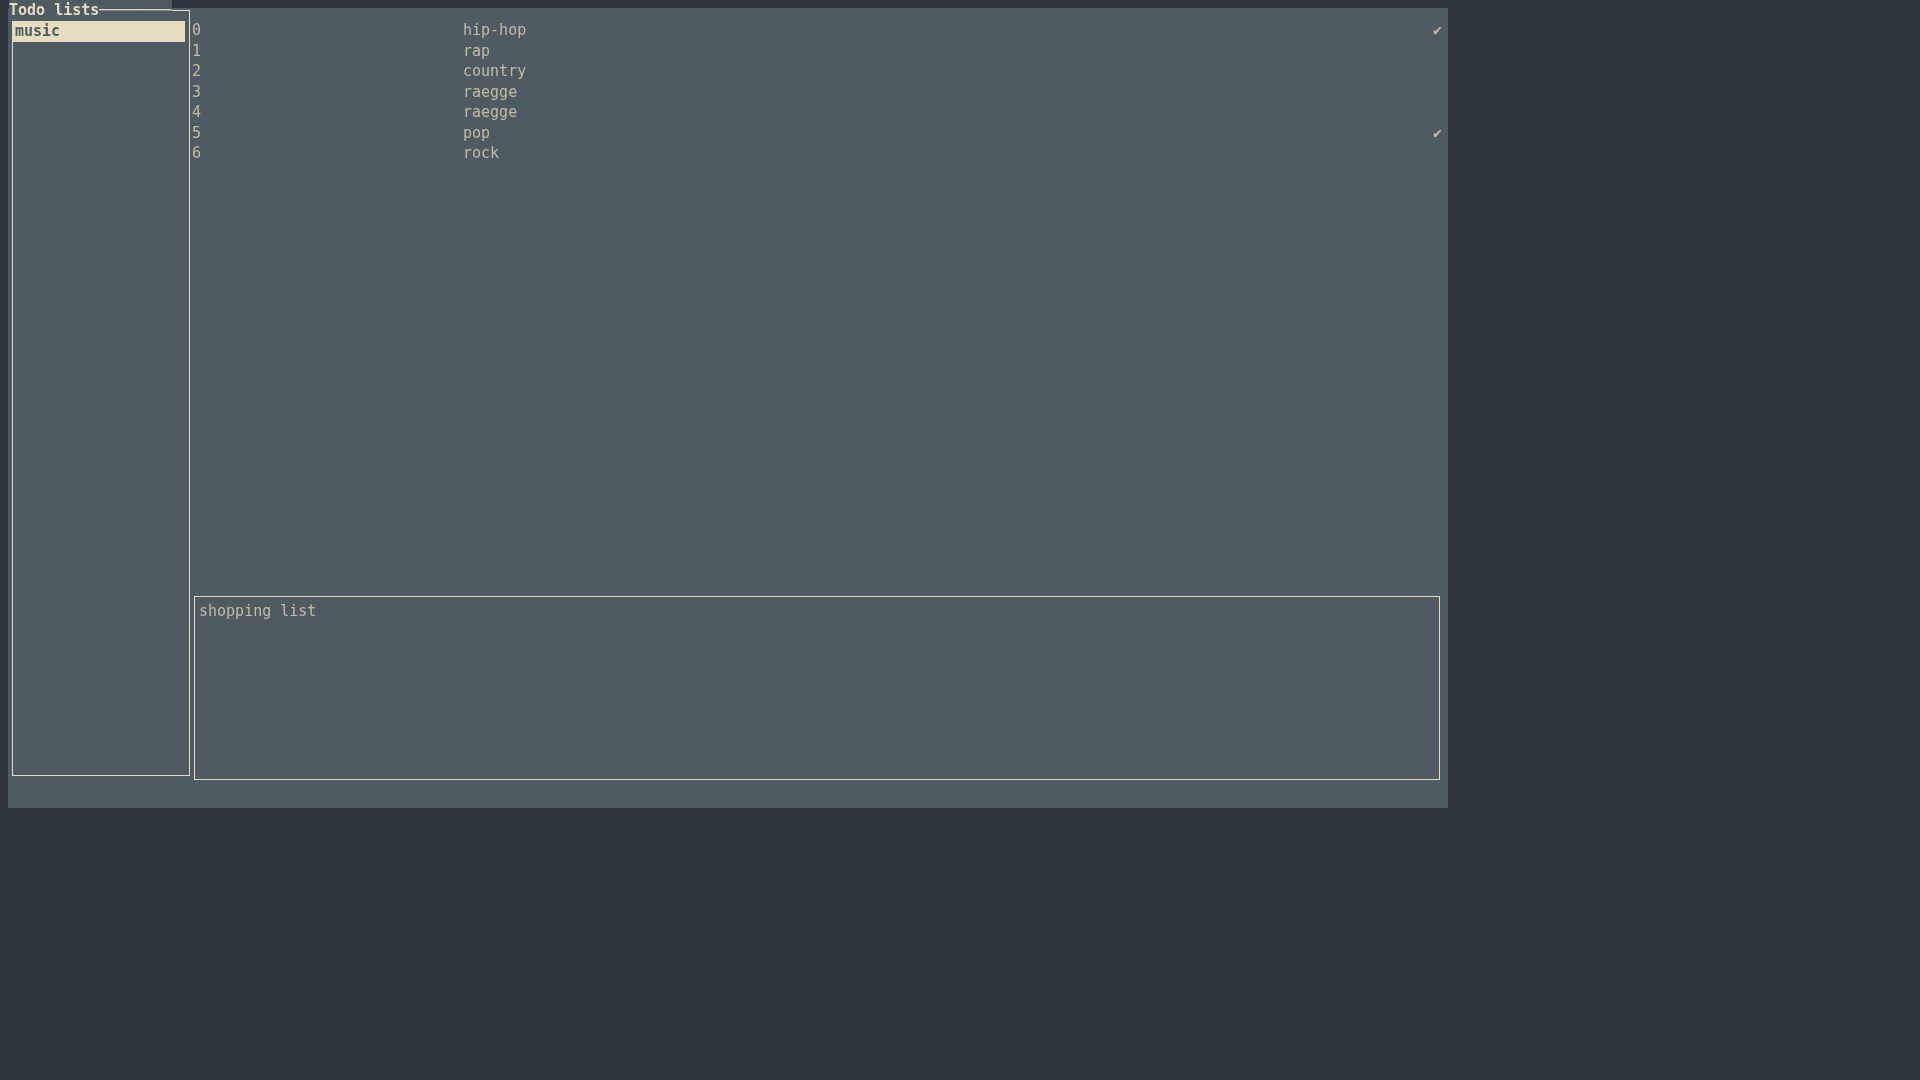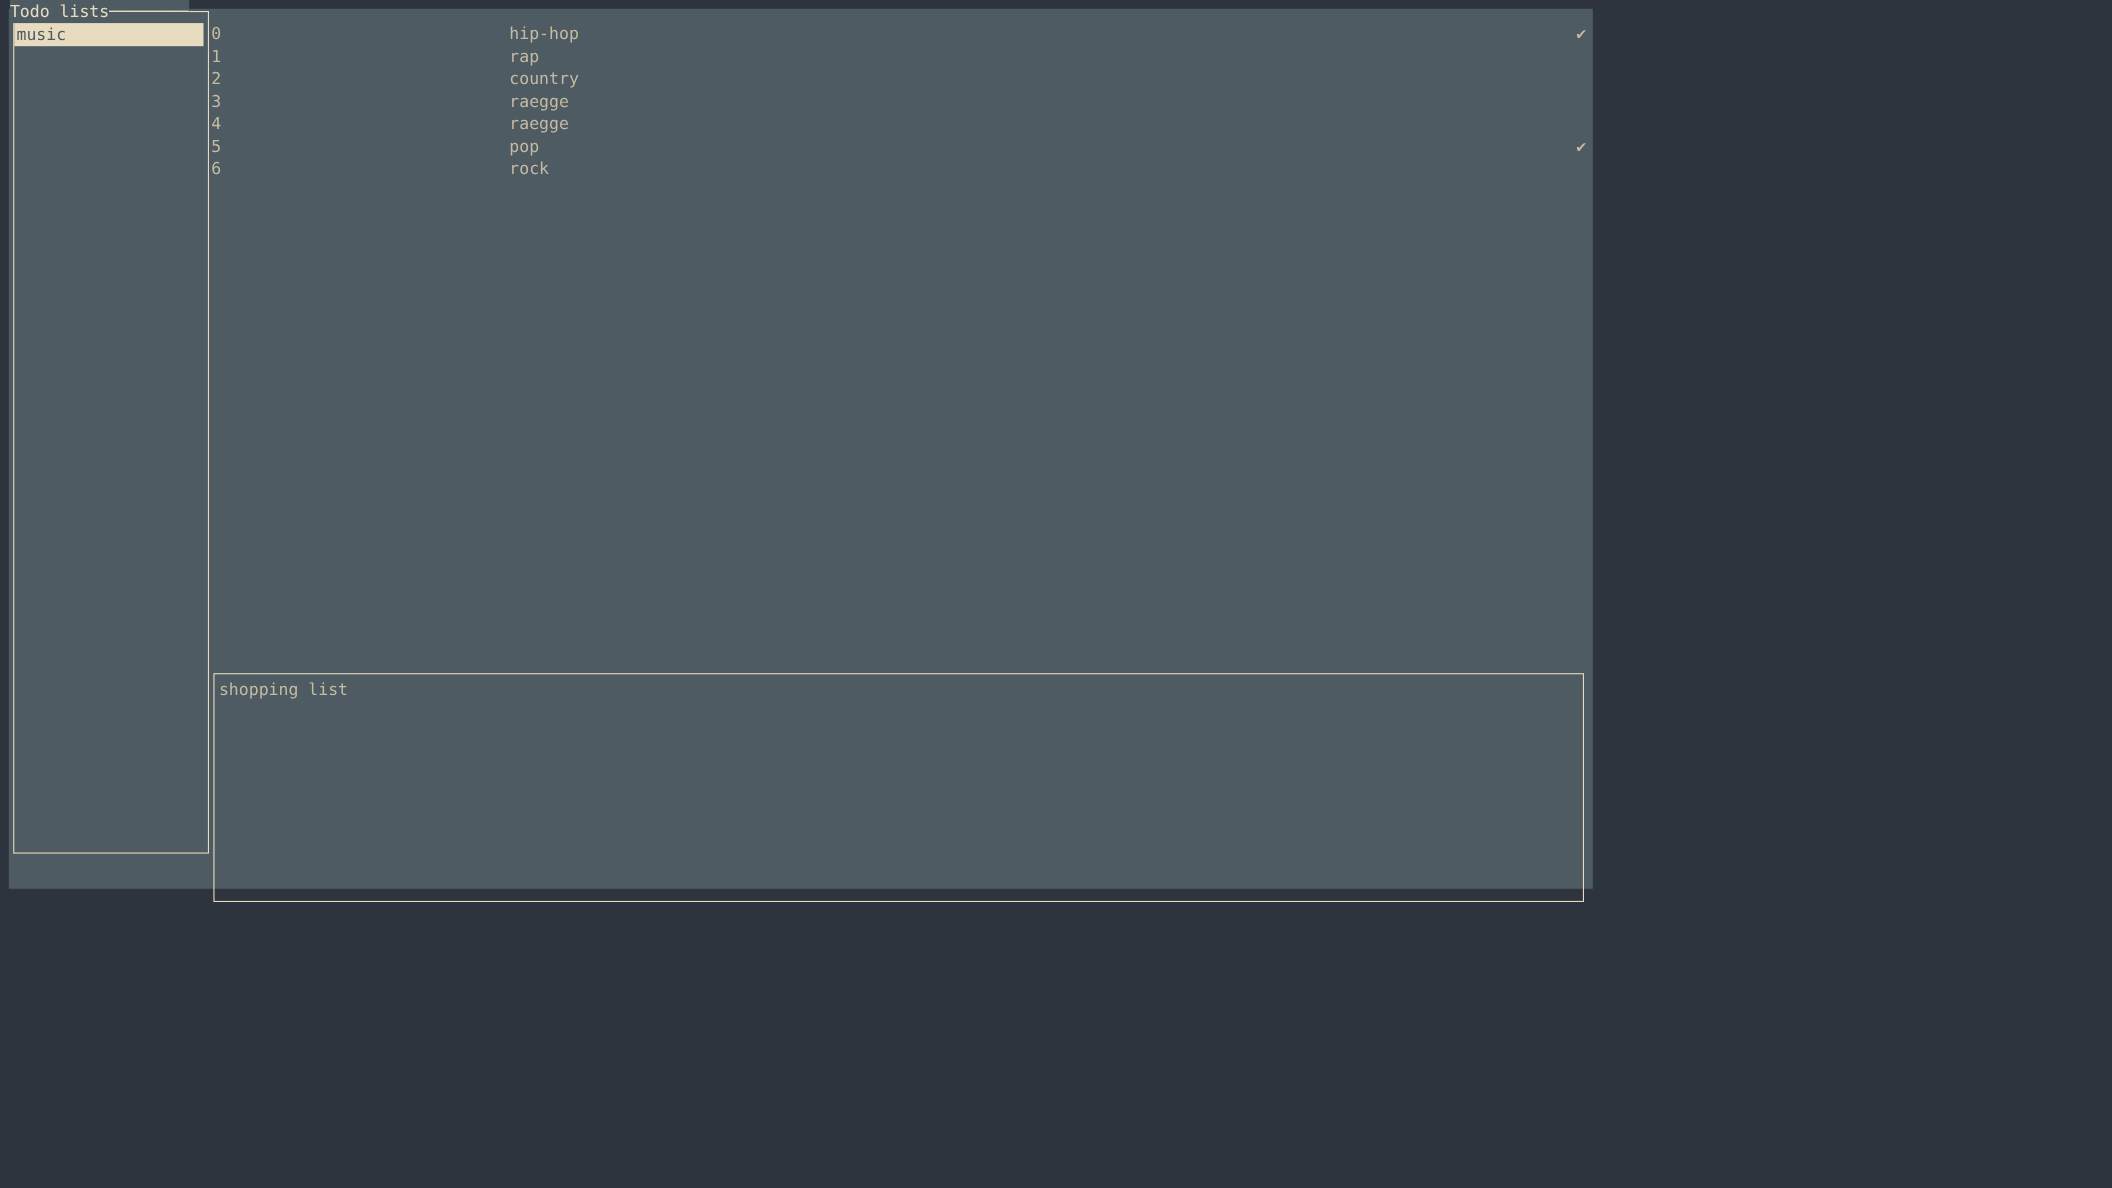--- a/index.html
+++ b/index.html
@@ -43,38 +43,40 @@
     border: 1px solid var(--border);
   }
   .sidebar-title {
     position: absolute;
     top: -11px;
     left: -4px;
     background: var(--bg-panel);
     padding: 0;
     color: var(--fg);
     white-space: pre;
+    font-weight: bold;
   }
   .sidebar-items {
     position: absolute;
     top: 10px;
     left: 0;
     right: 0;
   }
   .sidebar-item {
     height: var(--line-h);
     padding-left: 2px;
     white-space: pre;
     cursor: pointer;
     color: var(--fg-dim);
   }
   .sidebar-item.selected {
     background: var(--sel-bg);
     color: var(--sel-fg);
     margin-right: 4px;
+    font-weight: bold;
   }
 
   
   .tasklist {
     position: absolute;
     left: 182px;
     top: 0;
     right: 4px;
   }
   .task-row {
@@ -103,22 +105,22 @@
     text-align: right;
     color: var(--fg-dim);
     padding-right: 2px;
   }
 
   
   .inputbox {
     position: absolute;
     left: 186px;
     right: 8px;
-    top: 604px;
-    height: 208px;
+    top: 588px;
+    height: 184px;
     border: 1px solid var(--border);
     padding: 4px 4px;
   }
   .inputline {
     color: var(--fg-dim);
     white-space: pre;
     outline: none;
   }
 </style>
 </head>

